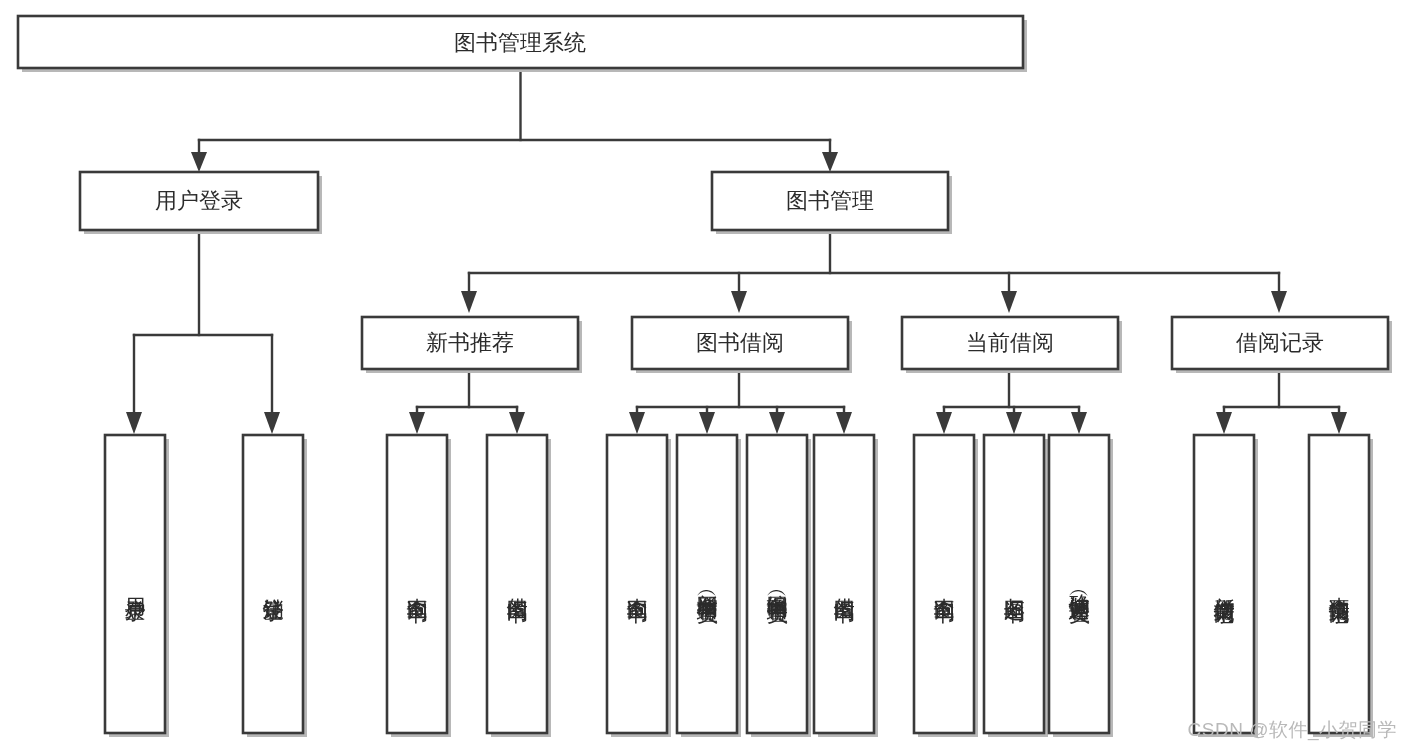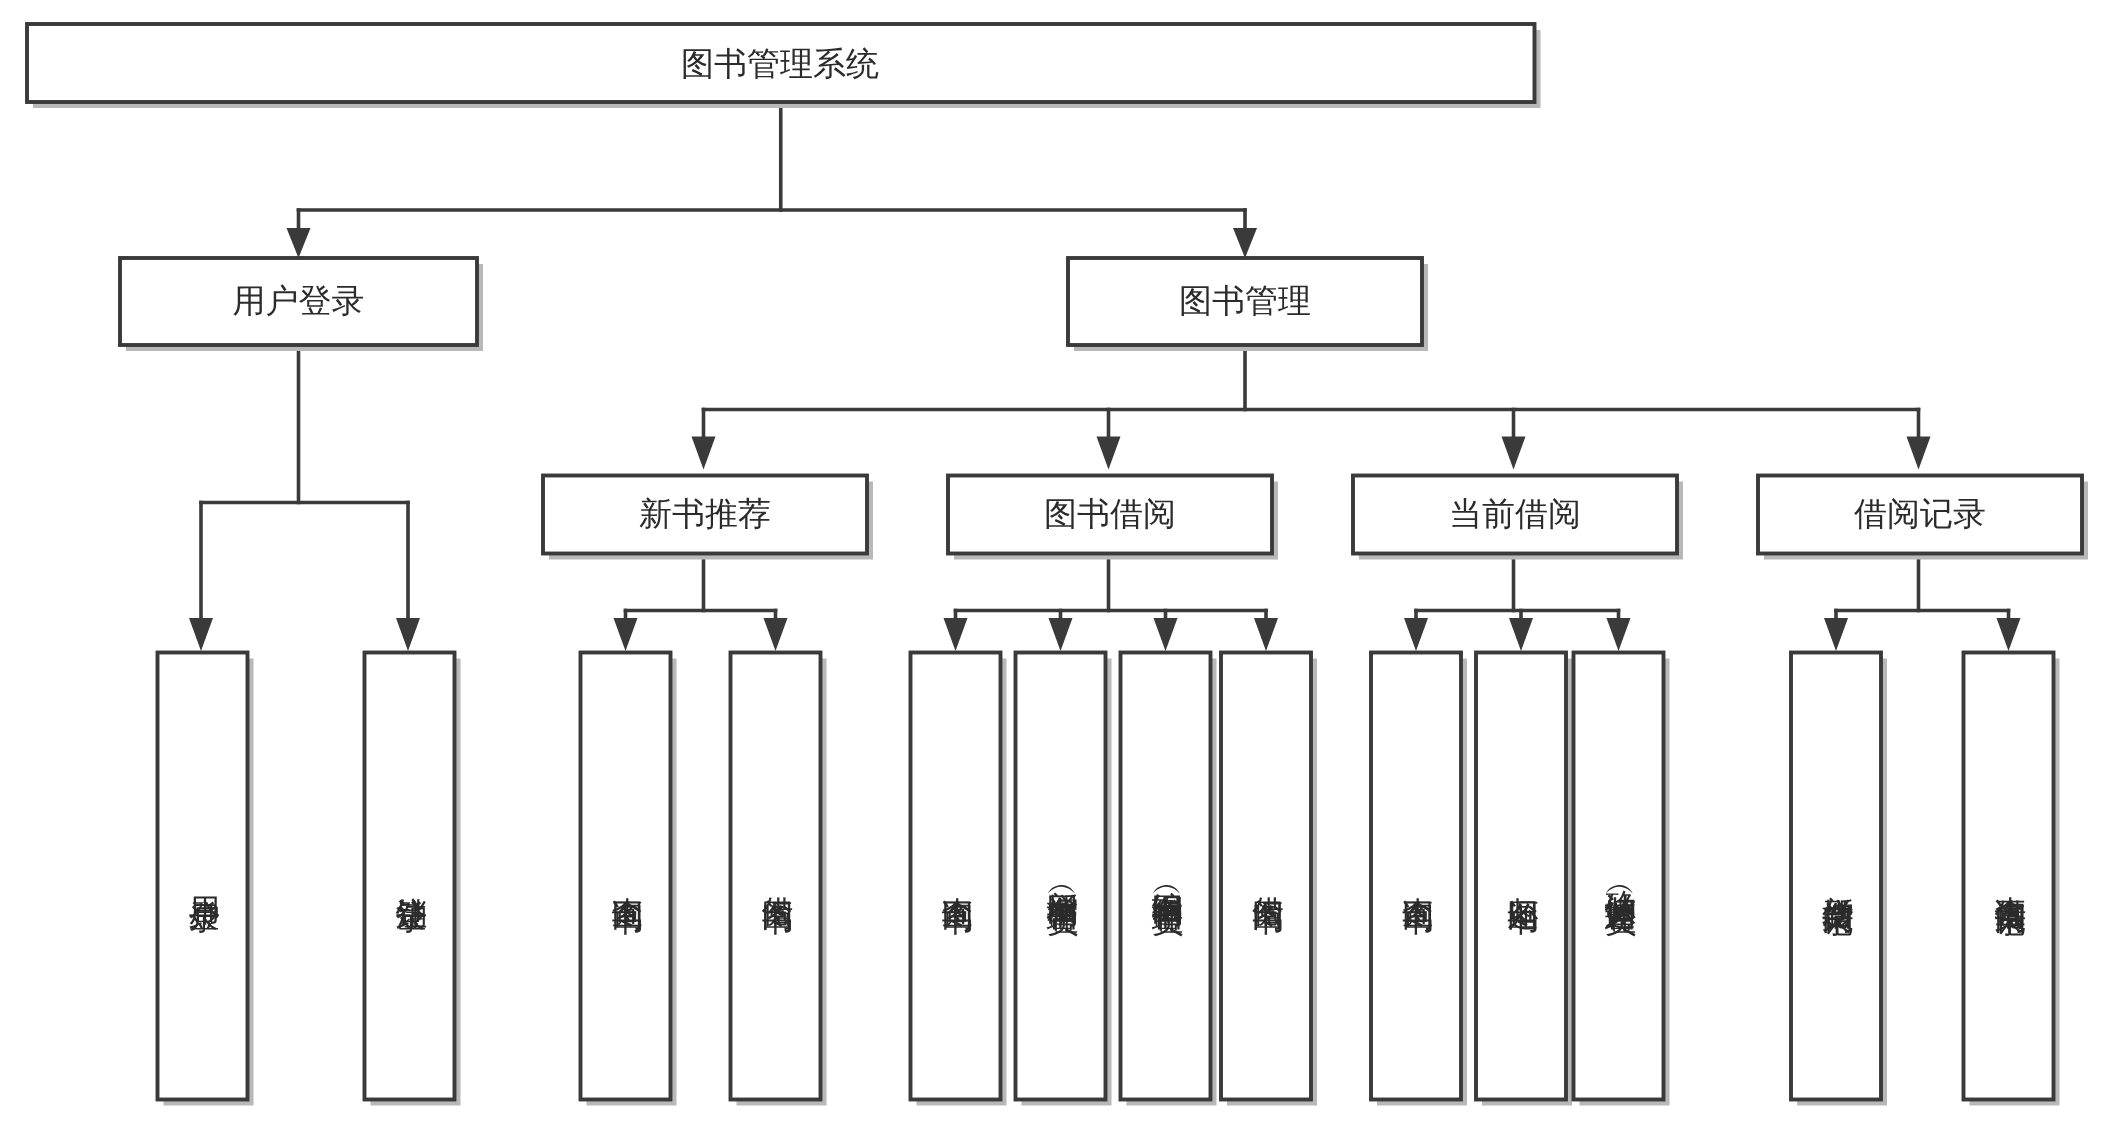--- a/index.html
+++ b/index.html
@@ -258,14 +258,15 @@
   <div class="node-label-v" style="left:607px; top:435px; width:60px; height:298px; display:flex; align-items:center; justify-content:center;">查询图书</div>
   <div class="node-label-v" style="left:677px; top:435px; width:60px; height:298px; display:flex; align-items:center; justify-content:center;">新增图书（管理员）</div>
   <div class="node-label-v" style="left:747px; top:435px; width:60px; height:298px; display:flex; align-items:center; justify-content:center;">编辑图书（管理员）</div>
   <div class="node-label-v" style="left:814px; top:435px; width:60px; height:298px; display:flex; align-items:center; justify-content:center;">借阅图书</div>
   <div class="node-label-v" style="left:914px; top:435px; width:60px; height:298px; display:flex; align-items:center; justify-content:center;">查询图书</div>
   <div class="node-label-v" style="left:984px; top:435px; width:60px; height:298px; display:flex; align-items:center; justify-content:center;">归还图书</div>
   <div class="node-label-v" style="left:1049px; top:435px; width:60px; height:298px; display:flex; align-items:center; justify-content:center;">确认归还（管理员）</div>
   <div class="node-label-v" style="left:1194px; top:435px; width:60px; height:298px; display:flex; align-items:center; justify-content:center;">新增借阅记录</div>
   <div class="node-label-v" style="left:1309px; top:435px; width:60px; height:298px; display:flex; align-items:center; justify-content:center;">查询借阅记录</div>
 
+  <div class="watermark">CSDN @软件_小贺同学</div>
 
 </div>
 
 </body></html>

